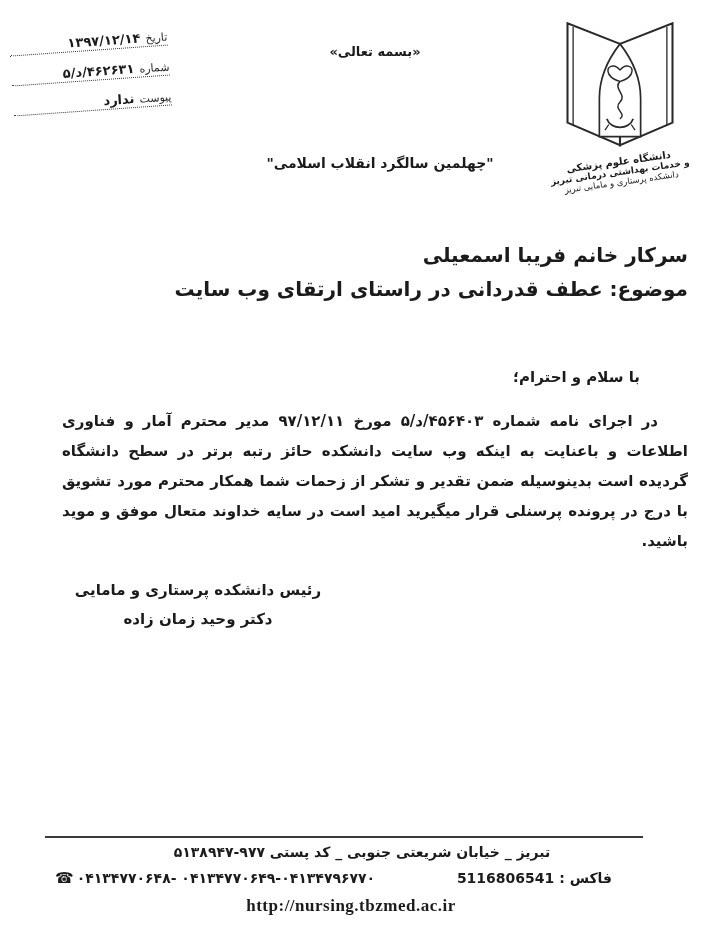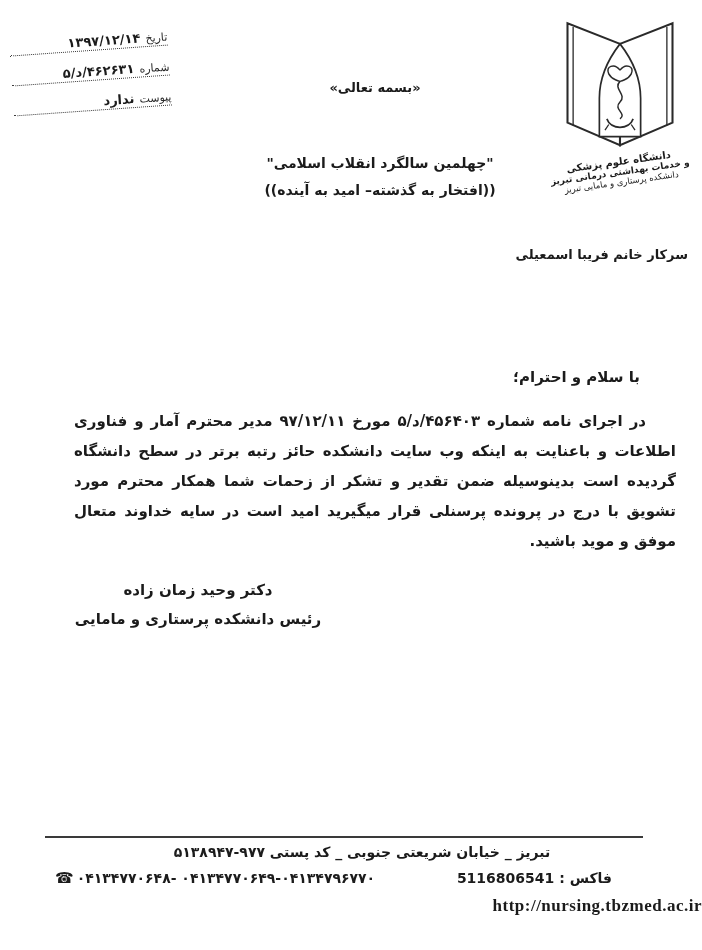--- a/index.html
+++ b/index.html
@@ -22,21 +22,21 @@
     display:flex; align-items:baseline;
     border-bottom:1px dotted #3c3c3c;
     margin-bottom:13px; padding-bottom:1px;
   }
   .meta-label { font-size:11px; color:#2a2a2a; margin-left:5px; white-space:nowrap; }
   .meta-value { flex:1; text-align:right; font-size:13px; font-weight:bold; white-space:nowrap; }
 
   
   .besmele {
     position:absolute; top:44px; left:285px; width:180px;
-    text-align:center; font-size:13px; font-weight:bold; direction:rtl;margin-top:36px;
+    text-align:center; font-size:13px; font-weight:bold; direction:rtl;
   }
 
   
   .logo { position:absolute; top:12px; right:8px; width:148px; text-align:center; }
   .logo svg { display:block; margin:0 auto; }
   .logo-text { transform:rotate(-8deg); margin-top:-6px; direction:rtl; }
   .logo-line1 { font-size:10px; font-weight:bold; }
   .logo-line2 { font-size:9px;  font-weight:bold; }
   .logo-line3 { font-size:8.5px; }
 
@@ -44,32 +44,32 @@
   .slogan {
     position:absolute; top:150px; left:190px; width:380px;
     text-align:center; direction:rtl;
     font-size:14px; font-weight:bold; line-height:27px;
   }
 
   
   .recipient {
     position:absolute; top:238px; right:14px; left:60px;
     direction:rtl; text-align:right;
-    font-size:13px; font-weight:bold; line-height:34px;
+    font-size:20px; font-weight:bold; line-height:34px;
   }
 
   
   .letter-body {
     position:absolute; top:364px; right:14px; left:62px;
     direction:rtl;
     font-size:15px; font-weight:bold;
   }
   .greeting { padding-right:48px; margin-bottom:16px; line-height:26px; }
   .body-paragraph {
-    margin:12px; text-align:justify; text-indent:30px; line-height:30px;
+    margin:0; text-align:justify; text-indent:30px; line-height:30px;
   }
 
   
   .signature {
     position:absolute; top:576px; left:62px; width:272px;
     text-align:center; direction:rtl;
     font-size:15px; font-weight:bold; line-height:29px;
   }
 
   
@@ -86,21 +86,21 @@
   .footer-contacts {
     position:absolute; top:870px; left:55px; right:90px;
     display:flex; justify-content:space-between; align-items:center;
     font-size:14px; font-weight:bold;
   }
   .phones { direction:ltr; display:flex; align-items:center; gap:3px; }
   .phone-icon { font-size:15px; line-height:1; }
   .fax { direction:rtl; white-space:nowrap; }
   .footer-url {
     position:absolute; top:896px; left:0; width:100%;
-    text-align:right;
+    text-align:center;
     font-family:"Liberation Serif", serif;
     font-size:17px; font-weight:bold; letter-spacing:0.5px;
   }
 </style>
 </head>
 <body>
 
 <div class="page">
 
   <div class="meta">
@@ -139,35 +139,35 @@
     </span>
     <div class="logo-text">
       <div class="logo-line1">دانشگاه علوم پزشکی</div>
       <div class="logo-line2">و خدمات بهداشتی درمانی تبریز</div>
       <div class="logo-line3">دانشکده پرستاری و مامایی تبریز</div>
     </div>
   </div>
 
   <div class="slogan">
     <div>"چهلمین سالگرد انقلاب اسلامی"</div>
-    <div>((افتخار به گذشته– امید به آینده))</div>
   </div>
 
   <div class="recipient">
     <div>سرکار خانم فریبا اسمعیلی</div>
+    <div>موضوع: عطف قدردانی در راستای ارتقای وب سایت</div>
   </div>
 
   <div class="letter-body">
     <div class="greeting">با سلام و احترام؛</div>
     <p class="body-paragraph">در اجرای نامه شماره ۴۵۶۴۰۳/د/۵ مورخ ۹۷/۱۲/۱۱ مدیر محترم آمار و فناوری اطلاعات و باعنایت به اینکه وب سایت دانشکده حائز رتبه برتر در سطح دانشگاه گردیده است بدینوسیله ضمن تقدیر و تشکر از زحمات شما همکار محترم مورد تشویق با درج در پرونده پرسنلی قرار میگیرید امید است در سایه خداوند متعال موفق و موید باشید.</p>
   </div>
 
   <div class="signature">
+    <div>رئیس دانشکده پرستاری و مامایی</div>
     <div>دکتر وحید زمان زاده</div>
-    <div>رئیس دانشکده پرستاری و مامایی</div>
   </div>
 
   <div class="footer-divider"></div>
   <div class="footer-address">تبریز _ خیابان شریعتی جنوبی _ کد پستی ۹۷۷-۵۱۳۸۹۴۷</div>
   <div class="footer-contacts">
     <span class="phones">
       <span class="phone-icon">☎</span>
       <span>۰۴۱۳۴۷۷۰۶۴۸- ۰۴۱۳۴۷۷۰۶۴۹-۰۴۱۳۴۷۹۶۷۷۰</span>
     </span>
     <span class="fax">فاکس : 5116806541</span>

